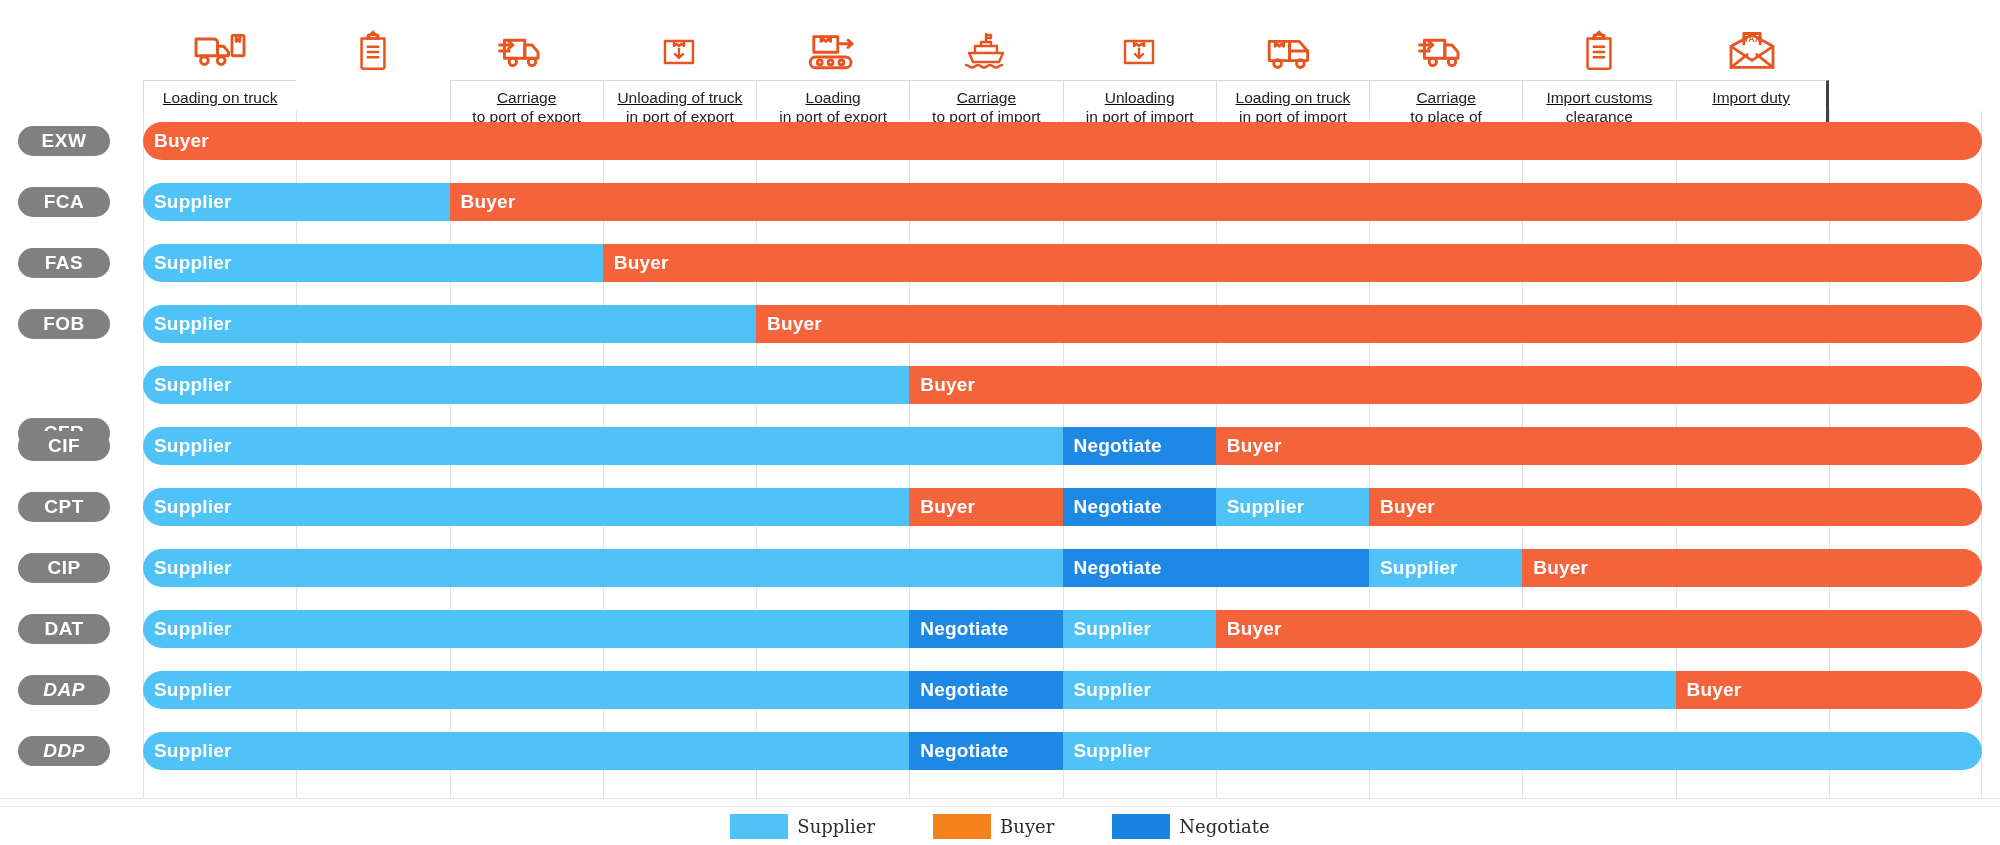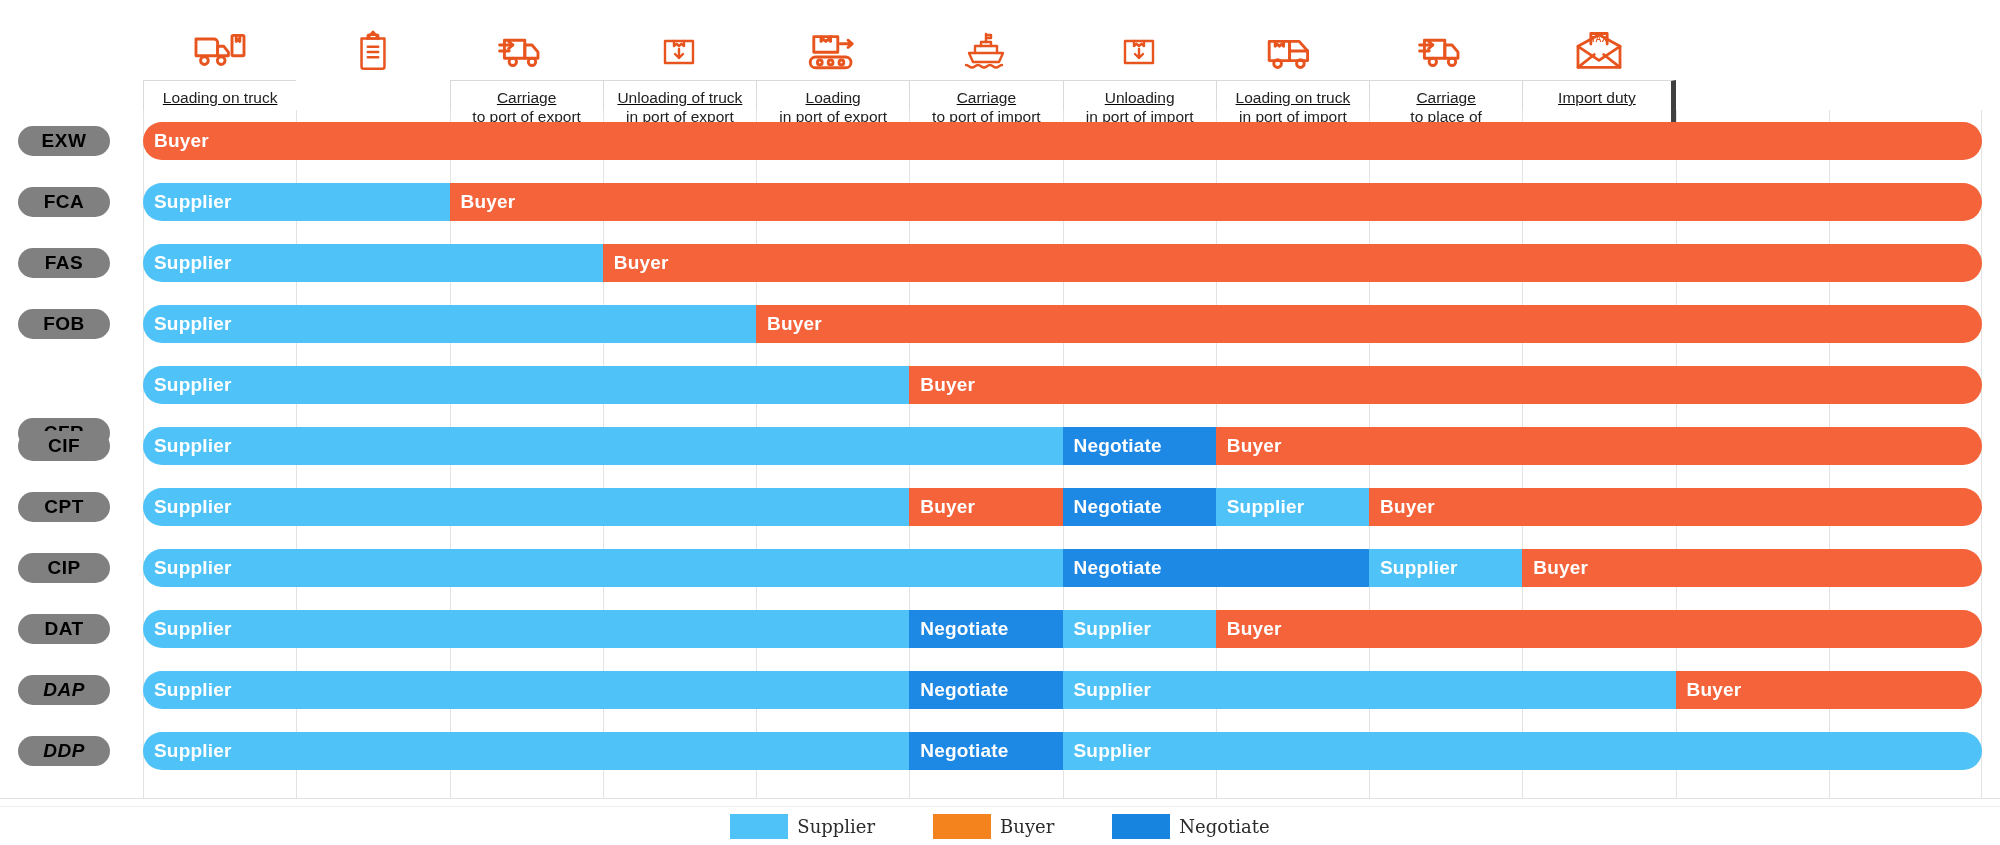--- a/index.html
+++ b/index.html
@@ -54,21 +54,21 @@
     flex: 1;
     width: 100%;
     border-left: 1px solid #d9d9d9;
     border-top: 1px solid #d9d9d9;
     display: flex;
     align-items: flex-start;
     justify-content: center;
     padding-top: 8px;
     text-decoration: underline;
   }
-  .head-cell:last-child .head-label-box { border-right: 5px solid #404040; }
+  .head-cell:last-child .head-label-box { border-right: 3px solid #404040; }
   .head-label {
     font-size: 15.5px;
     line-height: 1.22;
     color: #222222;
     text-align: center;
     white-space: pre-line;
     padding: 0 4px;
   }
 
   
@@ -101,21 +101,21 @@
   }
   .row-tag {
     position: absolute;
     left: 18px;
     top: 50%;
     transform: translateY(-50%);
     width: 92px;
     height: 30px;
     border-radius: 17px;
     background: #808080;
-    color: #000000;
+    color: #ffffff;
     font-size: 19px;
     font-weight: 700;
     letter-spacing: .5px;
     display: flex;
     align-items: center;
     justify-content: center;
   }
   .bar {
     position: absolute;
     left: 143px;
@@ -315,20 +315,34 @@
             </svg>
           </div>
           <div class="head-label-box">
             <div class="head-label">Carriage
 to place of
 destination</div>
           </div>
         </div>
         <div class="head-cell">
           <div class="head-icon">
+            <svg width="50" height="48" viewBox="0 0 48 40" fill="none" stroke="#E8541E" stroke-width="2.4" stroke-linecap="round" stroke-linejoin="round">
+              <path d="M13 8h22v27a2 2 0 0 1-2 2H15a2 2 0 0 1-2-2z"></path>
+              <path d="M19 8V6a1.5 1.5 0 0 1 1.5-1.5h7A1.5 1.5 0 0 1 29 6v2"></path>
+              <path d="M24 1.5 18.5 8h11z"></path>
+              <path d="M19 16h10M19 21h10M19 26h10"></path>
+            </svg>
+          </div>
+          <div class="head-label-box">
+            <div class="head-label">Import customs
+clearance</div>
+          </div>
+        </div>
+        <div class="head-cell">
+          <div class="head-icon">
             <svg width="56" height="48" viewBox="0 0 48 40" fill="none" stroke="#E8541E" stroke-width="2.4" stroke-linecap="round" stroke-linejoin="round">
               <path d="M6 16 24 6l18 10v18H6z"></path>
               <path d="M6 16l18 12 18-12"></path>
               <path d="M6 34l14-11M42 34L28 23"></path>
               <path d="M17 14V5h14v9"></path>
               <text x="24" y="12.5" font-size="7.5" font-family="Liberation Sans, sans-serif" fill="#E8541E" stroke="none" text-anchor="middle" font-weight="bold">TAX</text>
             </svg>
           </div>
           <div class="head-label-box">
             <div class="head-label">Import duty</div>

